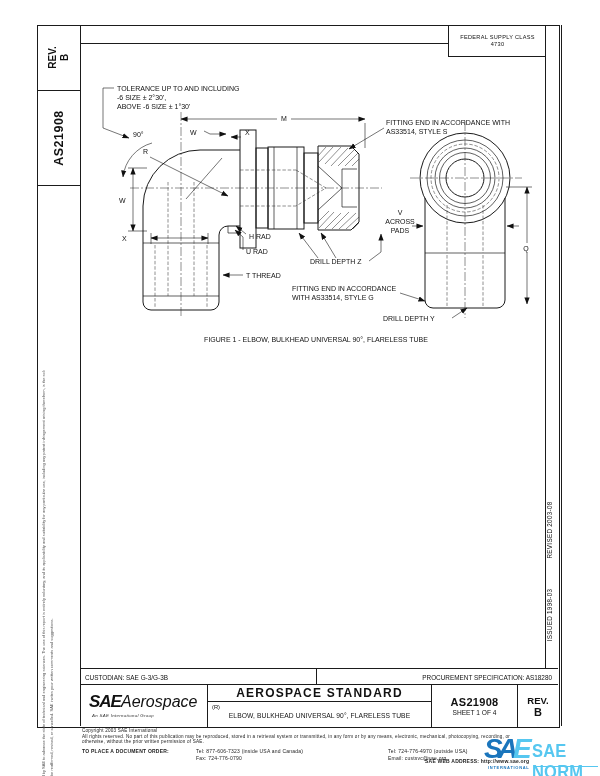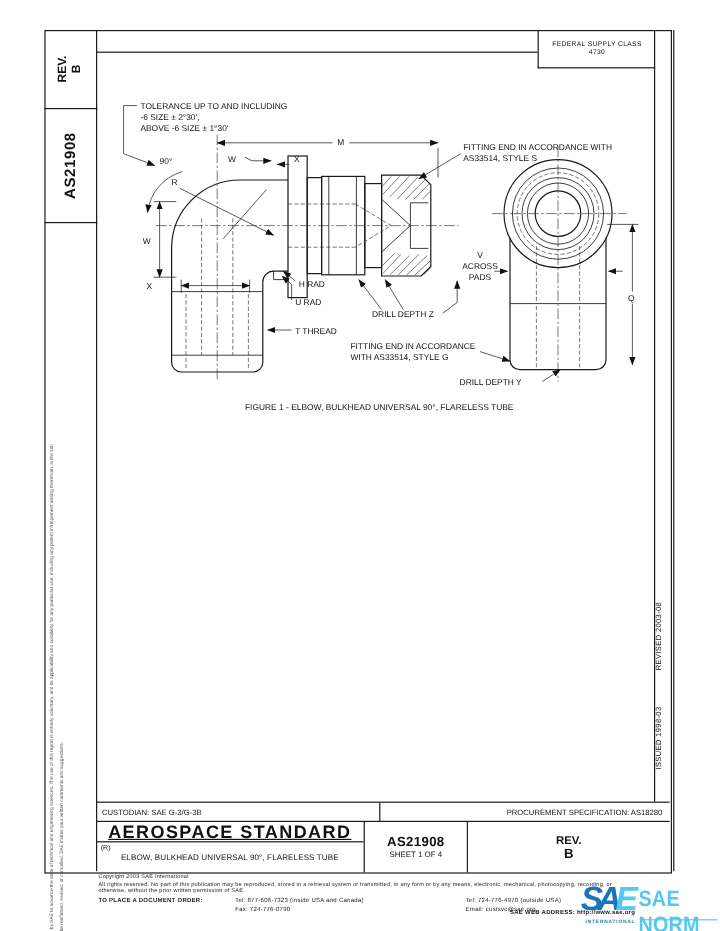--- a/index.html
+++ b/index.html
@@ -27,21 +27,21 @@
   .tb-row1{left:80px;top:668px;width:478px;height:16px;border-top:1.5px solid #1b1b1b;display:flex;font-size:6.4px;}
   .tb-c1{flex:0 0 231px;border-right:1.2px solid #1b1b1b;display:flex;align-items:center;padding-left:5px;}
   .tb-c2{flex:1;display:flex;align-items:center;justify-content:flex-end;padding-right:6px;}
   .tb-row2{left:80px;top:684px;width:478px;height:42px;border-top:1.4px solid #1b1b1b;display:flex;}
   .logo-cell{flex:0 0 127px;border-right:1.2px solid #1b1b1b;position:relative;}
   .sae-mark{position:absolute;left:9px;top:7px;font-style:italic;font-weight:900;font-size:17px;letter-spacing:-1px;}
   .aero-mark{font-style:italic;font-weight:400;font-size:16px;letter-spacing:0;}
   .tagline{position:absolute;left:12px;top:28px;font-style:italic;font-size:4.4px;color:#333;letter-spacing:.3px;}
   .title-cell{flex:0 0 223px;border-right:1.2px solid #1b1b1b;display:flex;flex-direction:column;}
   .as-head{height:16px;border-bottom:1.3px solid #1b1b1b;display:flex;align-items:center;justify-content:center;
-           font-weight:bold;font-size:15px;letter-spacing:1.2px;text-decoration:underline;}
+           font-weight:bold;font-size:12px;letter-spacing:1.2px;}
   .as-body{position:relative;flex:1;}
   .rmark{position:absolute;left:4px;top:2px;font-size:5.8px;}
   .doc-title{position:absolute;left:0;right:0;top:10px;text-align:center;font-size:6.7px;letter-spacing:.1px;}
   .num-cell{flex:0 0 85px;border-right:1.2px solid #1b1b1b;display:flex;flex-direction:column;align-items:center;justify-content:center;}
   .num-big{font-weight:bold;font-size:11px;letter-spacing:.3px;}
   .num-sheet{font-size:6.6px;margin-top:1px;}
   .rev-cell{flex:1;display:flex;flex-direction:column;align-items:center;justify-content:center;}
   .rev-lbl{font-weight:bold;font-size:9.5px;}
   .rev-val{font-weight:bold;font-size:11px;}
   
@@ -235,20 +235,24 @@
 
     <text x="316" y="342" text-anchor="middle">FIGURE 1 - ELBOW, BULKHEAD UNIVERSAL 90°, FLARELESS TUBE</text>
   </svg>
 
   <div class="abs tb-row1">
     <div class="tb-c1">CUSTODIAN: SAE G-3/G-3B</div>
     <div class="tb-c2">PROCUREMENT SPECIFICATION: AS18280</div>
   </div>
 
   <div class="abs tb-row2">
+    <div class="logo-cell">
+      <div class="sae-mark"><span>SAE</span><span class="aero-mark">Aerospace</span></div>
+      <div class="tagline">An SAE International Group</div>
+    </div>
     <div class="title-cell">
       <div class="as-head">AEROSPACE STANDARD</div>
       <div class="as-body">
         <span class="rmark">(R)</span>
         <div class="doc-title">ELBOW, BULKHEAD UNIVERSAL 90°, FLARELESS TUBE</div>
       </div>
     </div>
     <div class="num-cell">
       <div class="num-big">AS21908</div>
       <div class="num-sheet">SHEET 1 OF 4</div>

